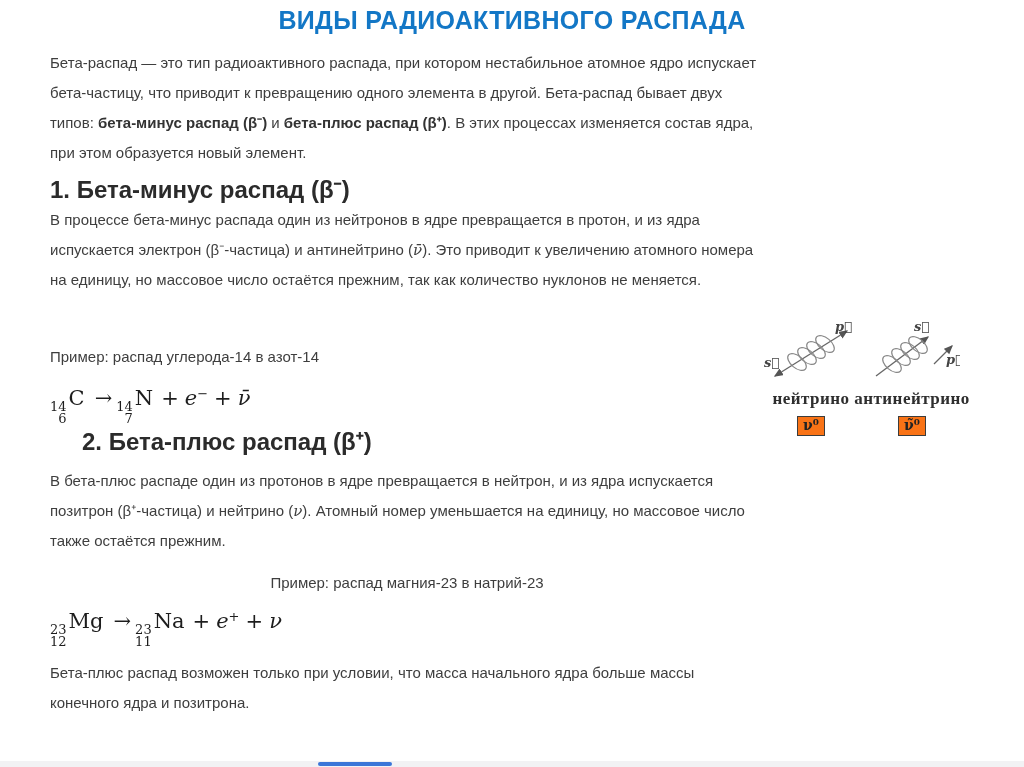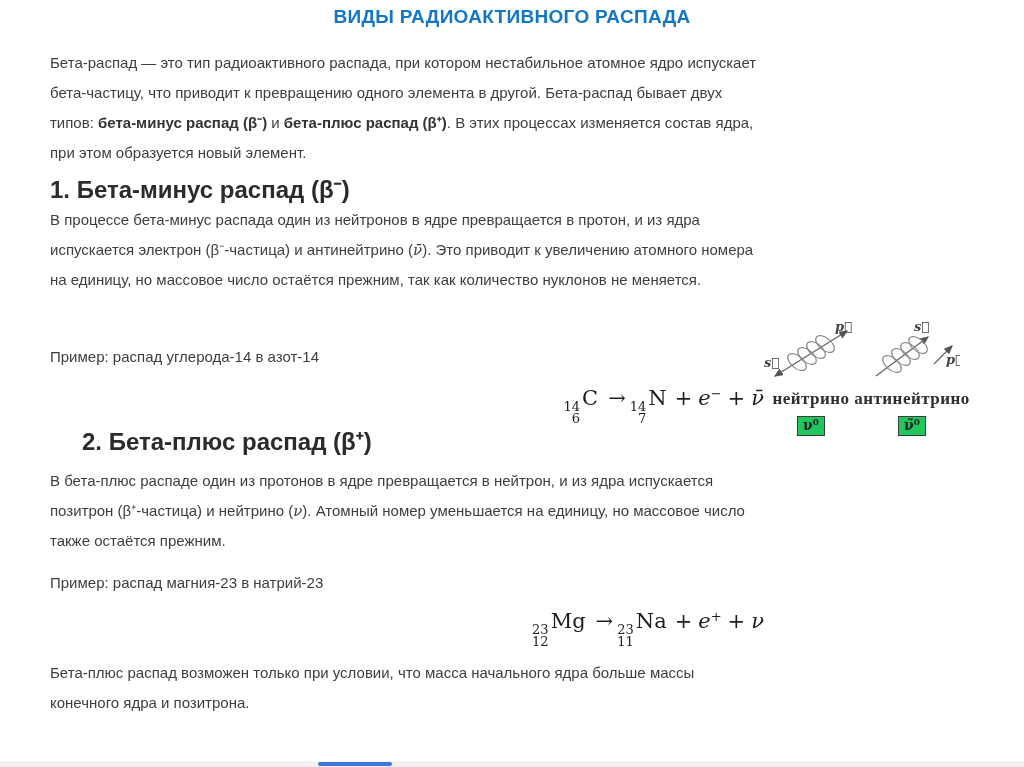--- a/index.html
+++ b/index.html
@@ -5,40 +5,40 @@
   html,body{margin:0;padding:0;}
   body{
     width:1024px;height:767px;position:relative;overflow:hidden;
     background:#ffffff;
     font-family:"Liberation Sans",sans-serif;
     color:#3e3e3e;
   }
   .page-title{
     position:absolute;top:6px;left:0;width:1024px;
     text-align:center;
-    font-size:19px;font-weight:bold;letter-spacing:.3px;
+    font-size:25px;font-weight:bold;letter-spacing:.3px;
     color:#1377c6;
   }
   .block{
     position:absolute;left:50px;width:714px;
     font-size:15px;line-height:30px;color:#3e3e3e;
     text-align:left;
   }
   .block b{color:#333;}
   .sec-heading{
     position:absolute;left:50px;width:714px;
     font-size:24px;font-weight:bold;color:#2b2b2b;
     line-height:24px;
   }
   .nu-inline{
     font-family:"DejaVu Serif",serif;font-style:italic;font-size:15px;color:#3e3e3e;
   }
   
   .formula{
-    position:absolute;left:50px;width:714px;text-align:right;
+    position:absolute;left:50px;width:714px;text-align:left;
     font-family:"DejaVu Serif",serif;font-size:21px;color:#1d1d1d;
     line-height:30px;
   }
   .pre{
     display:inline-flex;flex-direction:column;align-items:flex-end;
     vertical-align:-0.45em;font-size:13px;line-height:12px;
     margin-right:2px;
   }
   .f-arrow{margin:0 4px 0 8px;}
   .f-plus{margin:0 6px;}
@@ -50,21 +50,21 @@
     position:absolute;top:320px;display:flex;flex-direction:column;align-items:center;
   }
   .diagram .dlabel{
     font-family:"Liberation Serif",serif;font-weight:600;
     font-size:17px;color:#2e2e2e;letter-spacing:.5px;margin-top:5px;
   }
   .diagram .dbox{
     margin-top:7px;display:inline-block;
     border:1.5px solid #3c3c3c;padding:0px 5px 1px 5px;
     font-family:"DejaVu Serif",serif;font-weight:bold;font-size:14px;color:#222;
-    background:#22c55e;line-height:17px;
+    background:#f97316;line-height:17px;
   }
   .dsvg text{
     font-family:"DejaVu Serif",serif;font-style:italic;font-size:13px;fill:#444;font-weight:bold;
   }
   
   .scroll-track{
     position:absolute;left:0;bottom:0;width:1024px;height:6px;
     background:#f2f2f4;
   }
   .scroll-thumb{
@@ -98,21 +98,21 @@
       <span>7</span>
     </span><span class="f-el">N</span><span class="f-plus">+</span><span class="var">e</span><sup>−</sup><span class="f-plus">+</span><span class="var">ν̄</span>
 </div>
 
 <div class="sec-heading" style="top:430px;margin-left:32px;">2. Бета-плюс распад (β⁺)</div>
 
 <div class="block" style="top:466px;">
   <span>В бета-плюс распаде один из протонов в ядре превращается в нейтрон, и из ядра испускается позитрон (β⁺-частица) и нейтрино (</span><span class="nu-inline">ν</span><span>). Атомный номер уменьшается на единицу, но массовое число также остаётся прежним.</span>
 </div>
 
-<div class="block" style="top:568px;">Пример: распад магния-23 в натрий-23</div>
+<div class="block" style="top:568px;text-align:center;">Пример: распад магния-23 в натрий-23</div>
 
 <div class="formula" style="top:606px;">
   <span class="pre">
       <span>23</span>
       <span>12</span>
     </span><span class="f-el">Mg</span><span class="f-arrow">→</span><span class="pre">
       <span>23</span>
       <span>11</span>
     </span><span class="f-el">Na</span><span class="f-plus">+</span><span class="var">e</span><sup>+</sup><span class="f-plus">+</span><span class="var">ν</span>
 </div>

